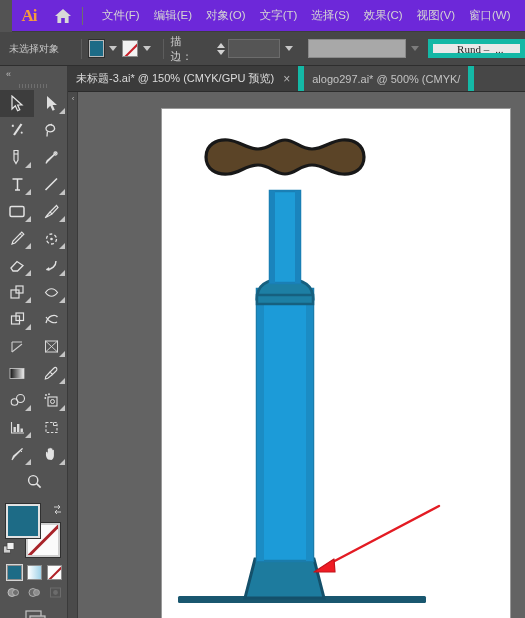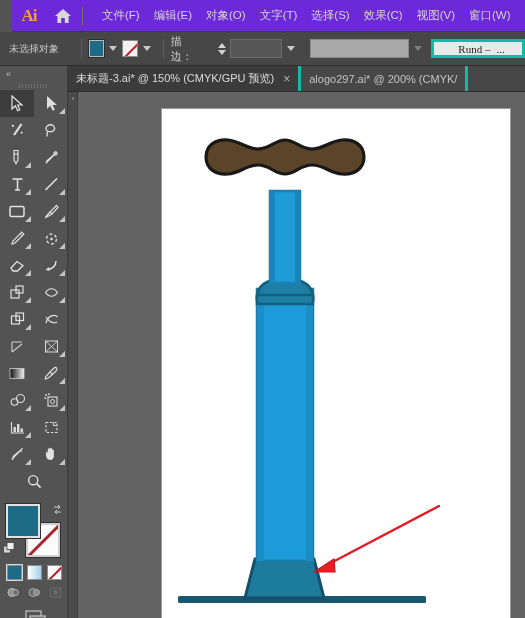--- a/index.html
+++ b/index.html
@@ -90,37 +90,37 @@
   .stroke-profile-box {
     width: 110px; height: 19px; background: #a8a8a8; border: 1px solid #8a8a8a;
     margin-left: 10px;
   }
   .caret-dim {
     width: 0; height: 0; margin: 0 5px;
     border-left: 4px solid transparent; border-right: 4px solid transparent;
     border-top: 5px solid #7d7d7d;
   }
   .brush-box {
-    height: 19px; background: #e9e9e9; border: 3px solid #14b8a6;
+    height: 19px; background: #e9e9e9; border: 5px solid #14b8a6;
     display: flex; align-items: center; padding: 0 18px; gap: 6px;
     margin-left: 4px; overflow: hidden; white-space: nowrap;
   }
   .brush-dot { width: 5px; height: 5px; border-radius: 50%; background: #1b1b1b; }
   .brush-text { font-size: 11px; color: #1b1b1b; font-family: "Liberation Serif", serif; }
 
   
   .tabbar {
     position: absolute; left: 68px; top: 66px; width: 457px; height: 26px;
     background: #474747; display: flex; align-items: stretch;
     border-bottom: 1px solid #2c2c2c;
   }
   .tab {
     display: flex; align-items: center; padding: 0 8px;
     font-size: 11px; color: #c3c3c3; white-space: nowrap;
-    border-right: 3px solid #14b8a6;
+    border-right: 6px solid #14b8a6;
   }
   .tab.active { background: #3b3b3b; color: #dcdcdc; }
   .tab-close {
     margin-left: 9px; color: #b4b4b4; font-size: 12px; line-height: 1;
   }
 
   
   .toolbar {
     position: absolute; left: 0; top: 66px; width: 68px; height: 552px;
     background: #535353; border-right: 1px solid #3a3a3a;
@@ -520,21 +520,21 @@
       </div>
     </div>
   </div>
 
   <div class="tabbar">
     <div class="tab active">
       <span>未标题-3.ai* @ 150% (CMYK/GPU 预览)</span>
       <span class="tab-close">×</span>
     </div>
     <div class="tab">
-      <span>alogo297.ai* @ 200% (CMYK/</span>
+      <span>alogo297.ai* @ 500% (CMYK/</span>
     </div>
   </div>
 
   <div class="dockstrip">
     <div class="dchev">‹</div>
   </div>
 
   <div class="canvas">
     <div class="artboard">
       <svg class="art-svg" width="348" height="509" viewBox="0 0 348 509">

